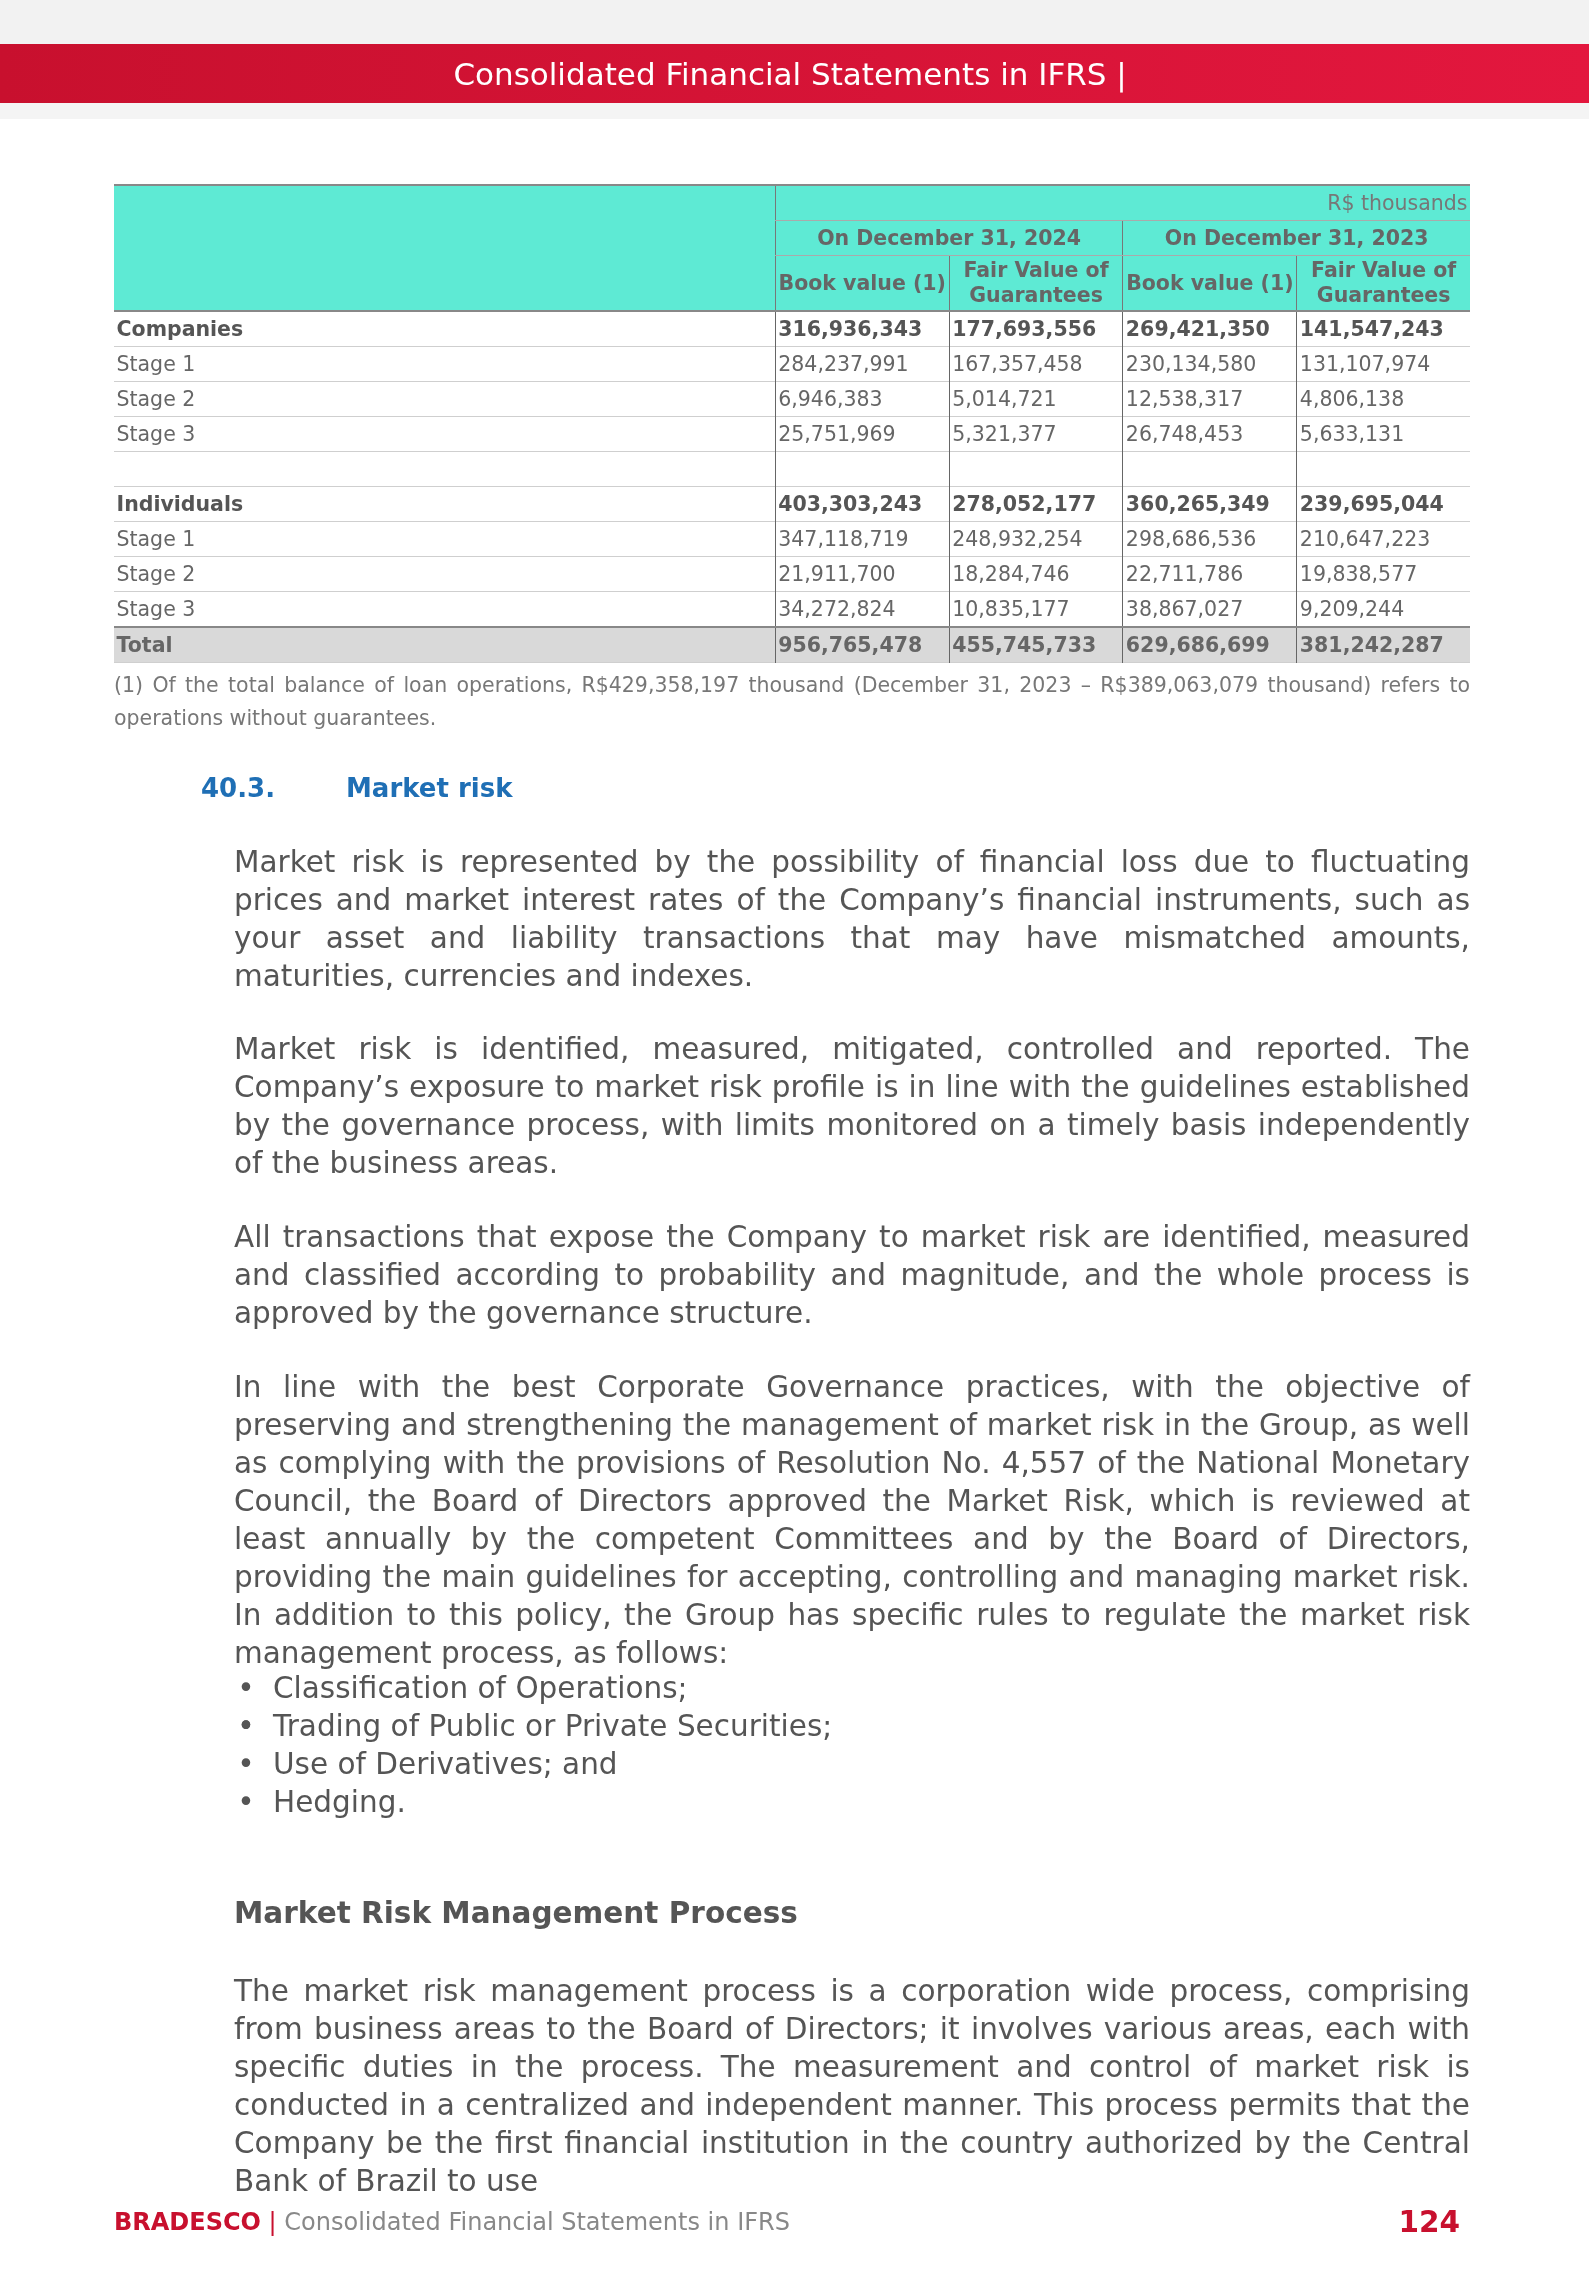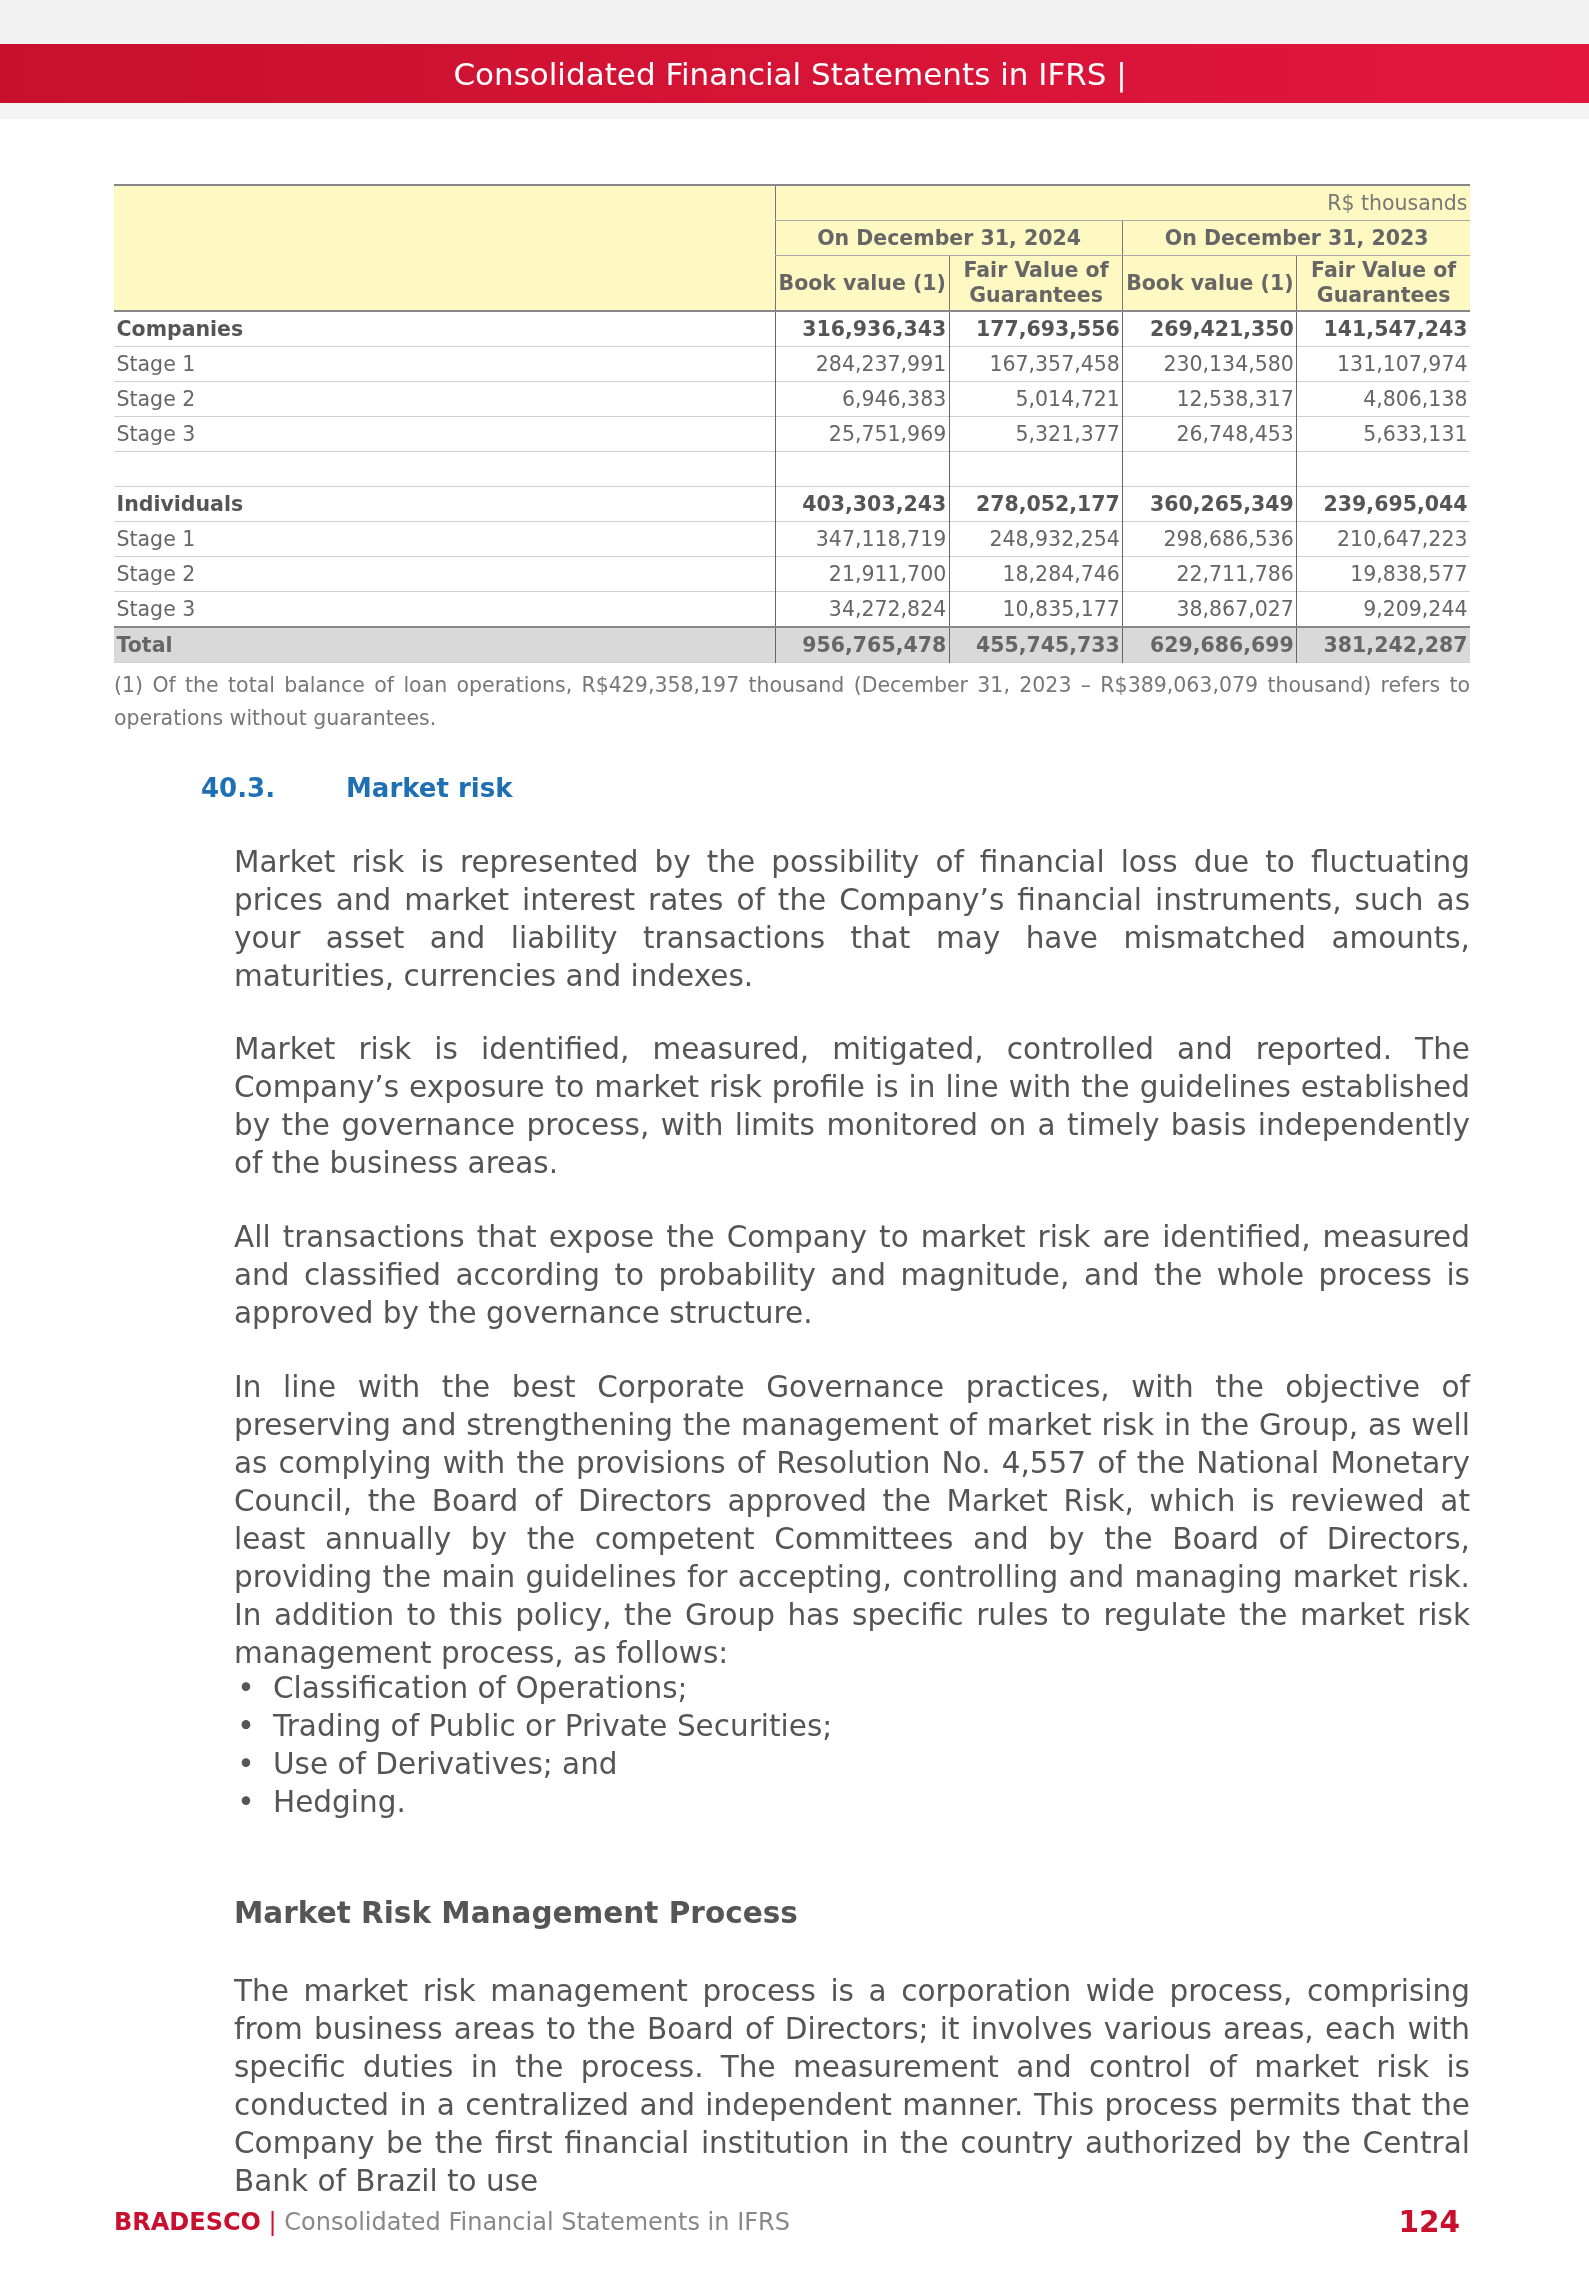--- a/index.html
+++ b/index.html
@@ -19,26 +19,26 @@
     color: #fff; display: flex; align-items: center; justify-content: center;
     font-size: 31px; white-space: nowrap;
   }
   .header-band .bold { font-weight: bold; }
   .header-shadow { position: absolute; left: 0; top: 103px; width: 1590px; height: 16.4px; background: #f4f4f4; }
 
   
   .tbl-wrap { position: absolute; left: 114px; top: 184px; width: 1356px; }
   table.fin { border-collapse: collapse; width: 100%; font-size: 20.5px; color: #666; }
   table.fin td, table.fin th { padding: 0 2.5px; height: 34px; line-height: 34px; white-space: nowrap; }
-  table.fin thead th { background: #fef9c3; color: #666; font-weight: bold; text-align: center; margin-left: 47px; }
+  table.fin thead th { background: #5eead4; color: #666; font-weight: bold; text-align: center; margin-left: 47px; }
   table.fin thead .units { text-align: right; font-weight: normal; color: #777; }
   table.fin thead .hdr-two { line-height: 25px; height: 54px; }
   table.fin .topline { border-top: 2.5px solid #888; }
   table.fin .lab { text-align: left; width: 664px; }
-  table.fin .num { text-align: right; width: 168px; border-left: 1.6px solid #666; }
+  table.fin .num { text-align: left; width: 168px; border-left: 1.6px solid #666; }
   table.fin tbody tr { border-bottom: 1.2px solid #cfcfcf; }
   table.fin tbody .bold td { font-weight: bold; color: #555; }
   table.fin .spacer td { height: 34px; }
   table.fin tr.total td { background: #d9d9d9; font-weight: bold; color: #666; border-top: 2.5px solid #888; }
   table.fin thead .vline { border-left: 1.6px solid #777; }
   table.fin thead .bline { border-bottom: 2.5px solid #888; }
   table.fin thead .rule { border-bottom: 1.6px solid #aaa; }
 
   .footnote { position: absolute; left: 114px; top: 669px; width: 1356px; font-size: 20.5px; line-height: 33px; color: #777; text-align: justify; }
 

